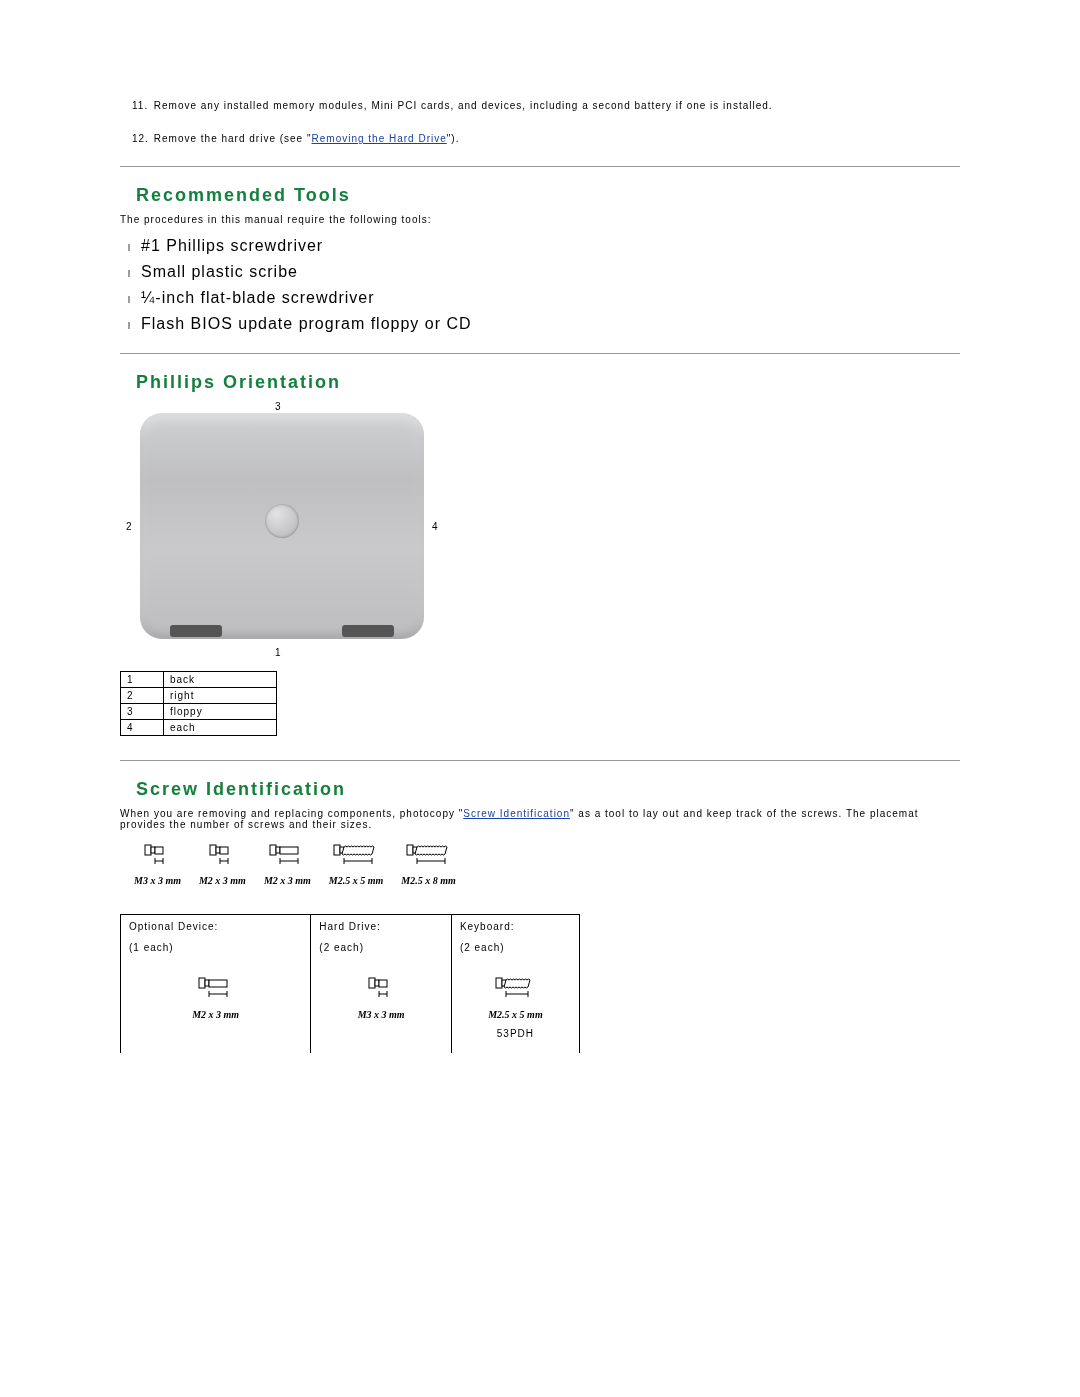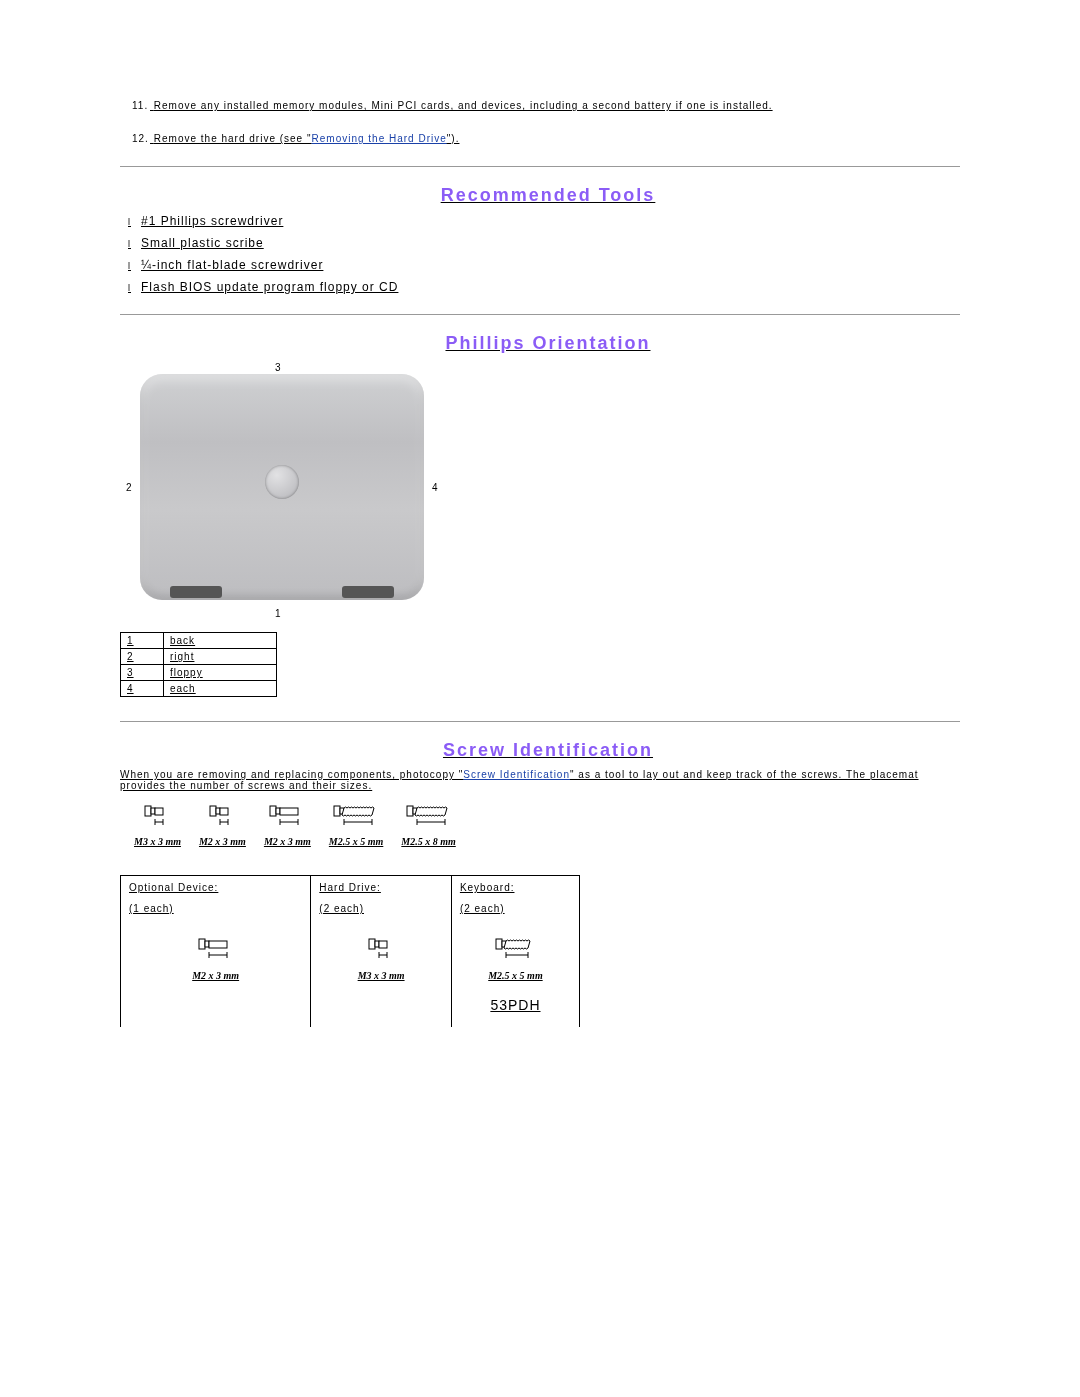--- a/index.html
+++ b/index.html
@@ -8,21 +8,20 @@
     color: #000;
     margin: 0;
     padding: 0;
     background: #fff;
     letter-spacing: 0.5px;
   }
   .page {
     width: 840px;
     margin: 0 auto;
     padding: 100px 0 0 0;
-    text-decoration: underline;
   }
   .content {
     padding: 0 0 0 0;
   }
   ol.steps {
     list-style: none;
     margin: 0 0 20px 0;
     padding: 0;
   }
   ol.steps li {
@@ -43,37 +42,36 @@
     text-decoration: underline;
   }
   hr.sep {
     border: none;
     border-top: 1px solid #999;
     margin: 8px 0 18px 0;
   }
   h2.section {
     font-size: 18px;
     font-weight: bold;
-    color: #8b5cf6;
+    color: #15803d;
     letter-spacing: 2px;
     margin: 14px 0 8px 16px;
-    text-align: center;
   }
   p.lede {
     font-size: 10px;
     letter-spacing: 1px;
     margin: 4px 0 12px 0;
   }
   ul.bul {
     list-style: none;
     margin: 0 0 20px 24px;
     padding: 0;
   }
   ul.bul li {
-    font-size: 12px;
+    font-size: 16px;
     letter-spacing: 1px;
     margin: 0 0 8px 0;
     padding-left: 0;
     text-indent: -16px;
   }
   ul.bul li::before {
     content: "l";
     font-family: Verdana, Arial, sans-serif;
     font-size: 9px;
     margin-right: 10px;
@@ -183,23 +181,23 @@
     font-size: 10px;
     font-style: italic;
     font-weight: bold;
     font-family: "Times New Roman", serif;
     letter-spacing: 0;
     margin-top: 4px;
   }
   table.screw-id td .code {
     display: block;
     text-align: center;
-    font-size: 14px;
-    letter-spacing: 1px;
-    margin-top: 16px;
+    font-size: 10px;
+    letter-spacing: 1px;
+    margin-top: 8px;
   }
 </style>
 </head>
 <body>
 
 <div class="page">
   <div class="content">
 
     <ol class="steps">
       <li>
@@ -208,20 +206,21 @@
       </li>
       <li>
         <span class="num">12.</span>
         <span class="qt">Remove the hard drive (see "</span><a href="#" class="ilink">Removing the Hard Drive</a><span class="qt">").</span>
       </li>
     </ol>
 
     <hr class="sep">
 
     <h2 class="section">Recommended Tools</h2>
+    <p class="lede">The procedures in this manual require the following tools:</p>
     <ul class="bul">
       <li>#1 Phillips screwdriver</li>
       <li>Small plastic scribe</li>
       <li>¼-inch flat-blade screwdriver</li>
       <li>Flash BIOS update program floppy or CD</li>
     </ul>
 
     <hr class="sep">
 
     <h2 class="section">Phillips Orientation</h2>

